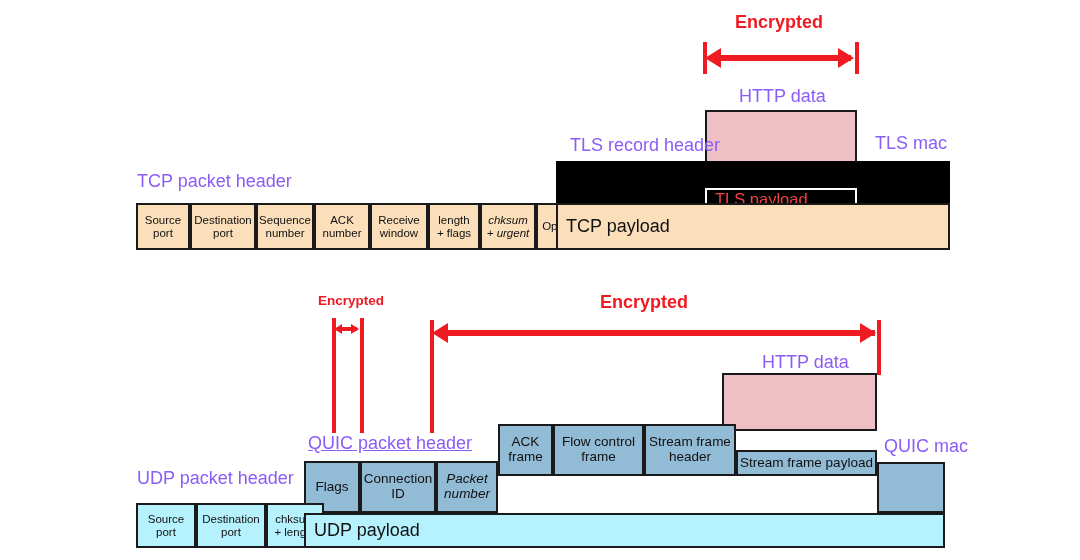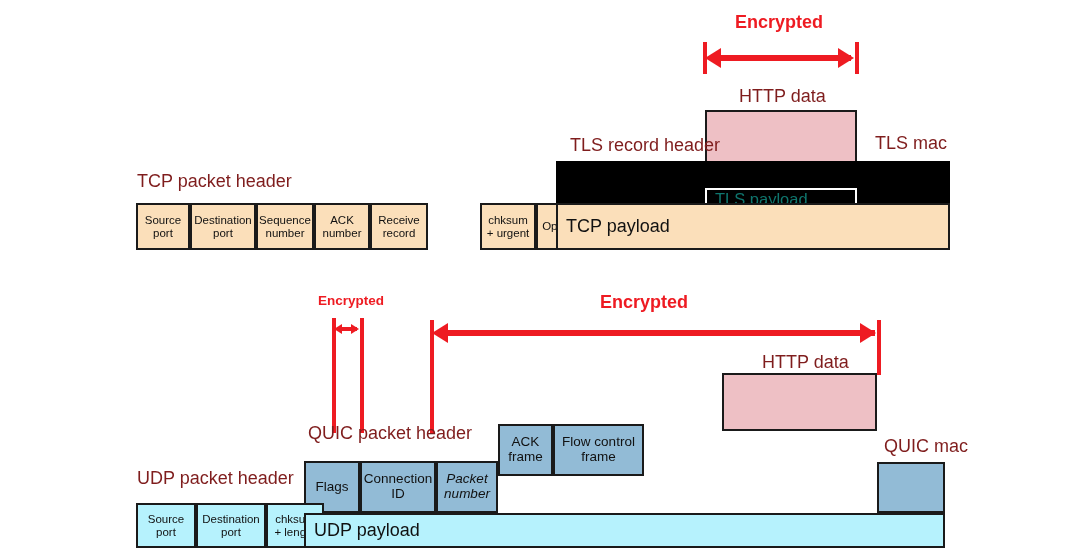--- a/index.html
+++ b/index.html
@@ -17,21 +17,21 @@
   .blackbox{background:#000000;color:#ffffff;border:2px solid #ffffff;}
   .pink {background:#eec0c5;}
   .blue {background:#92bbd6;}
   .cyan {background:#b6f2fd;}
 
   .f11{font-size:11.5px;}
   .f13{font-size:13.5px;}
   .f16{font-size:16.5px;}
   .f18{font-size:18px;}
 
-  .plain{position:absolute;color:#7f1d1d;white-space:nowrap;}
+  .plain{position:absolute;color:#8b5cf6;white-space:nowrap;}
   .red{color:#ee1b22;}
 
   .vtick{position:absolute;background:#ee1b22;width:4px;}
   .arrowline{position:absolute;background:#ee1b22;height:6px;}
   .ahead{position:absolute;width:0;height:0;
          border-top:10px solid transparent;border-bottom:10px solid transparent;}
   .ahead.l{border-right:16px solid #ee1b22;}
   .ahead.r{border-left:16px solid #ee1b22;}
   .ahead.sm{border-top-width:5px;border-bottom-width:5px;}
   .ahead.sm.l{border-right-width:8px;}
@@ -52,35 +52,37 @@
   <div class="plain f18" style="left:739px;top:86px;">HTTP data</div>
 
   <div class="box pink" style="left:705px;top:110px;width:152px;height:80px;"></div>
 
   <div class="plain f18" style="left:570px;top:135px;">TLS record header</div>
 
   <div class="plain f18" style="left:875px;top:133px;">TLS mac</div>
 
   <div class="box black" style="left:556px;top:161px;width:394px;height:51px;"></div>
 
-  <div class="box blackbox lbl-left f16" style="left:705px;top:188px;width:152px;height:24px;color:#0f766e;">TLS payload</div>
+  <div class="box blackbox lbl-left f16" style="left:705px;top:188px;width:152px;height:24px;color:#ef4444;">TLS payload</div>
 
   <div class="plain f18" style="left:137px;top:171px;text-align:center;">TCP packet header</div>
 
   <div class="box tan f11" style="left:136px;top:203px;width:54px;height:47px;white-space:pre-line;">Source
 port</div>
   <div class="box tan f11" style="left:190px;top:203px;width:66px;height:47px;white-space:pre-line;">Destination
 port</div>
   <div class="box tan f11" style="left:256px;top:203px;width:58px;height:47px;white-space:pre-line;">Sequence
 number</div>
   <div class="box tan f11" style="left:314px;top:203px;width:56px;height:47px;white-space:pre-line;">ACK
 number</div>
   <div class="box tan f11" style="left:370px;top:203px;width:58px;height:47px;white-space:pre-line;">Receive
-record</div>
-  <div class="box tan f11" style="left:480px;top:203px;width:56px;height:47px;white-space:pre-line;">chksum
+window</div>
+  <div class="box tan f11" style="left:428px;top:203px;width:52px;height:47px;white-space:pre-line;">length
++ flags</div>
+  <div class="box tan f11" style="left:480px;top:203px;width:56px;height:47px;white-space:pre-line;font-style:italic;">chksum
 + urgent</div>
   <div class="box tan f11" style="left:536px;top:203px;width:52px;height:47px;white-space:pre-line;">Options</div>
 
   <div class="box tan lbl-left f18" style="left:556px;top:203px;width:394px;height:47px;">TCP payload</div>
 
   <div class="plain red f13" style="left:318px;top:293px;font-weight:600;">Encrypted</div>
   <div class="vtick" style="left:332px;top:318px;height:115px;"></div>
   <div class="vtick" style="left:360px;top:318px;height:115px;"></div>
   <div class="arrowline" style="left:337px;top:327px;width:20px;height:4px;"></div>
   <div class="ahead sm l" style="left:334px;top:324px;"></div>
@@ -90,28 +92,31 @@
   <div class="vtick" style="left:430px;top:320px;height:113px;"></div>
   <div class="vtick" style="left:877px;top:320px;height:55px;"></div>
   <div class="arrowline" style="left:438px;top:330px;width:437px;"></div>
   <div class="ahead l" style="left:432px;top:323px;"></div>
   <div class="ahead r" style="left:860px;top:323px;"></div>
 
   <div class="plain f18" style="left:762px;top:352px;">HTTP data</div>
 
   <div class="box pink" style="left:722px;top:373px;width:155px;height:58px;"></div>
 
-  <div class="plain f18" style="left:308px;top:423px;">QUIC packet header</div>
+  <div class="plain f18" style="left:308px;top:433px;text-decoration:underline;">QUIC packet header</div>
 
   <div class="plain f18" style="left:884px;top:436px;">QUIC mac</div>
 
   <div class="box blue f13" style="left:498px;top:424px;width:55px;height:52px;white-space:pre-line;">ACK
 frame</div>
   <div class="box blue f13" style="left:553px;top:424px;width:91px;height:52px;white-space:pre-line;">Flow control
 frame</div>
+  <div class="box blue f13" style="left:644px;top:424px;width:92px;height:52px;white-space:pre-line;">Stream frame
+header</div>
+  <div class="box blue f13" style="left:736px;top:450px;width:141px;height:26px;">Stream frame payload</div>
 
   <div class="box blue" style="left:877px;top:462px;width:68px;height:51px;"></div>
 
   <div class="box blue f13" style="left:304px;top:461px;width:56px;height:52px;white-space:pre-line;">Flags</div>
   <div class="box blue f13" style="left:360px;top:461px;width:76px;height:52px;white-space:pre-line;">Connection
 ID</div>
   <div class="box blue f13" style="left:436px;top:461px;width:62px;height:52px;white-space:pre-line;font-style:italic;">Packet
 number</div>
 
 

